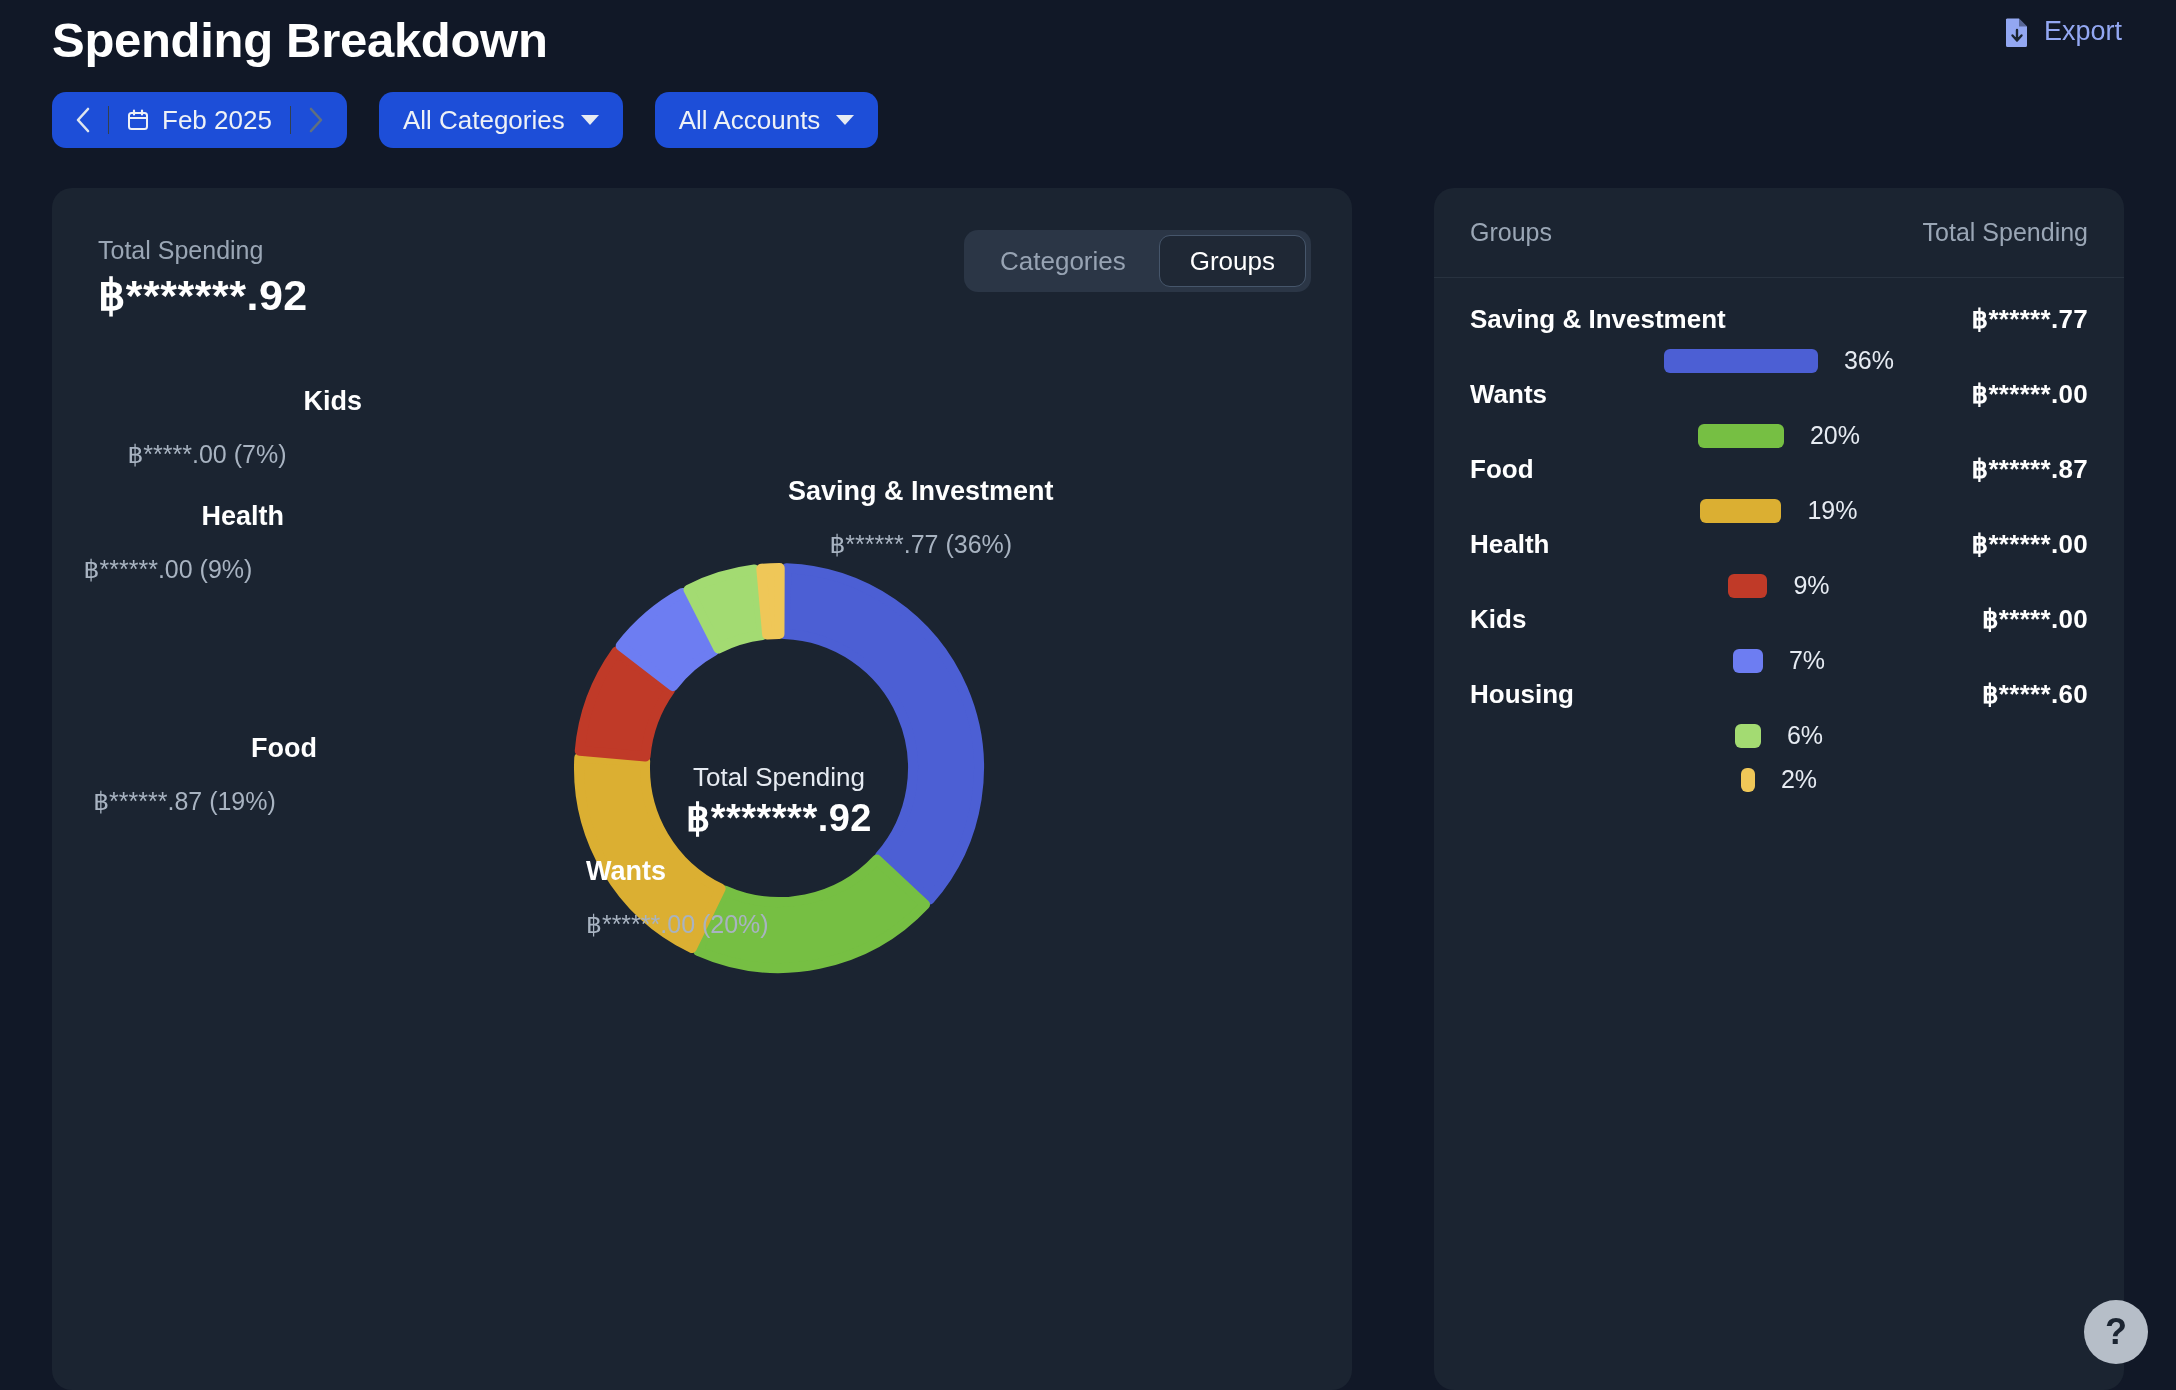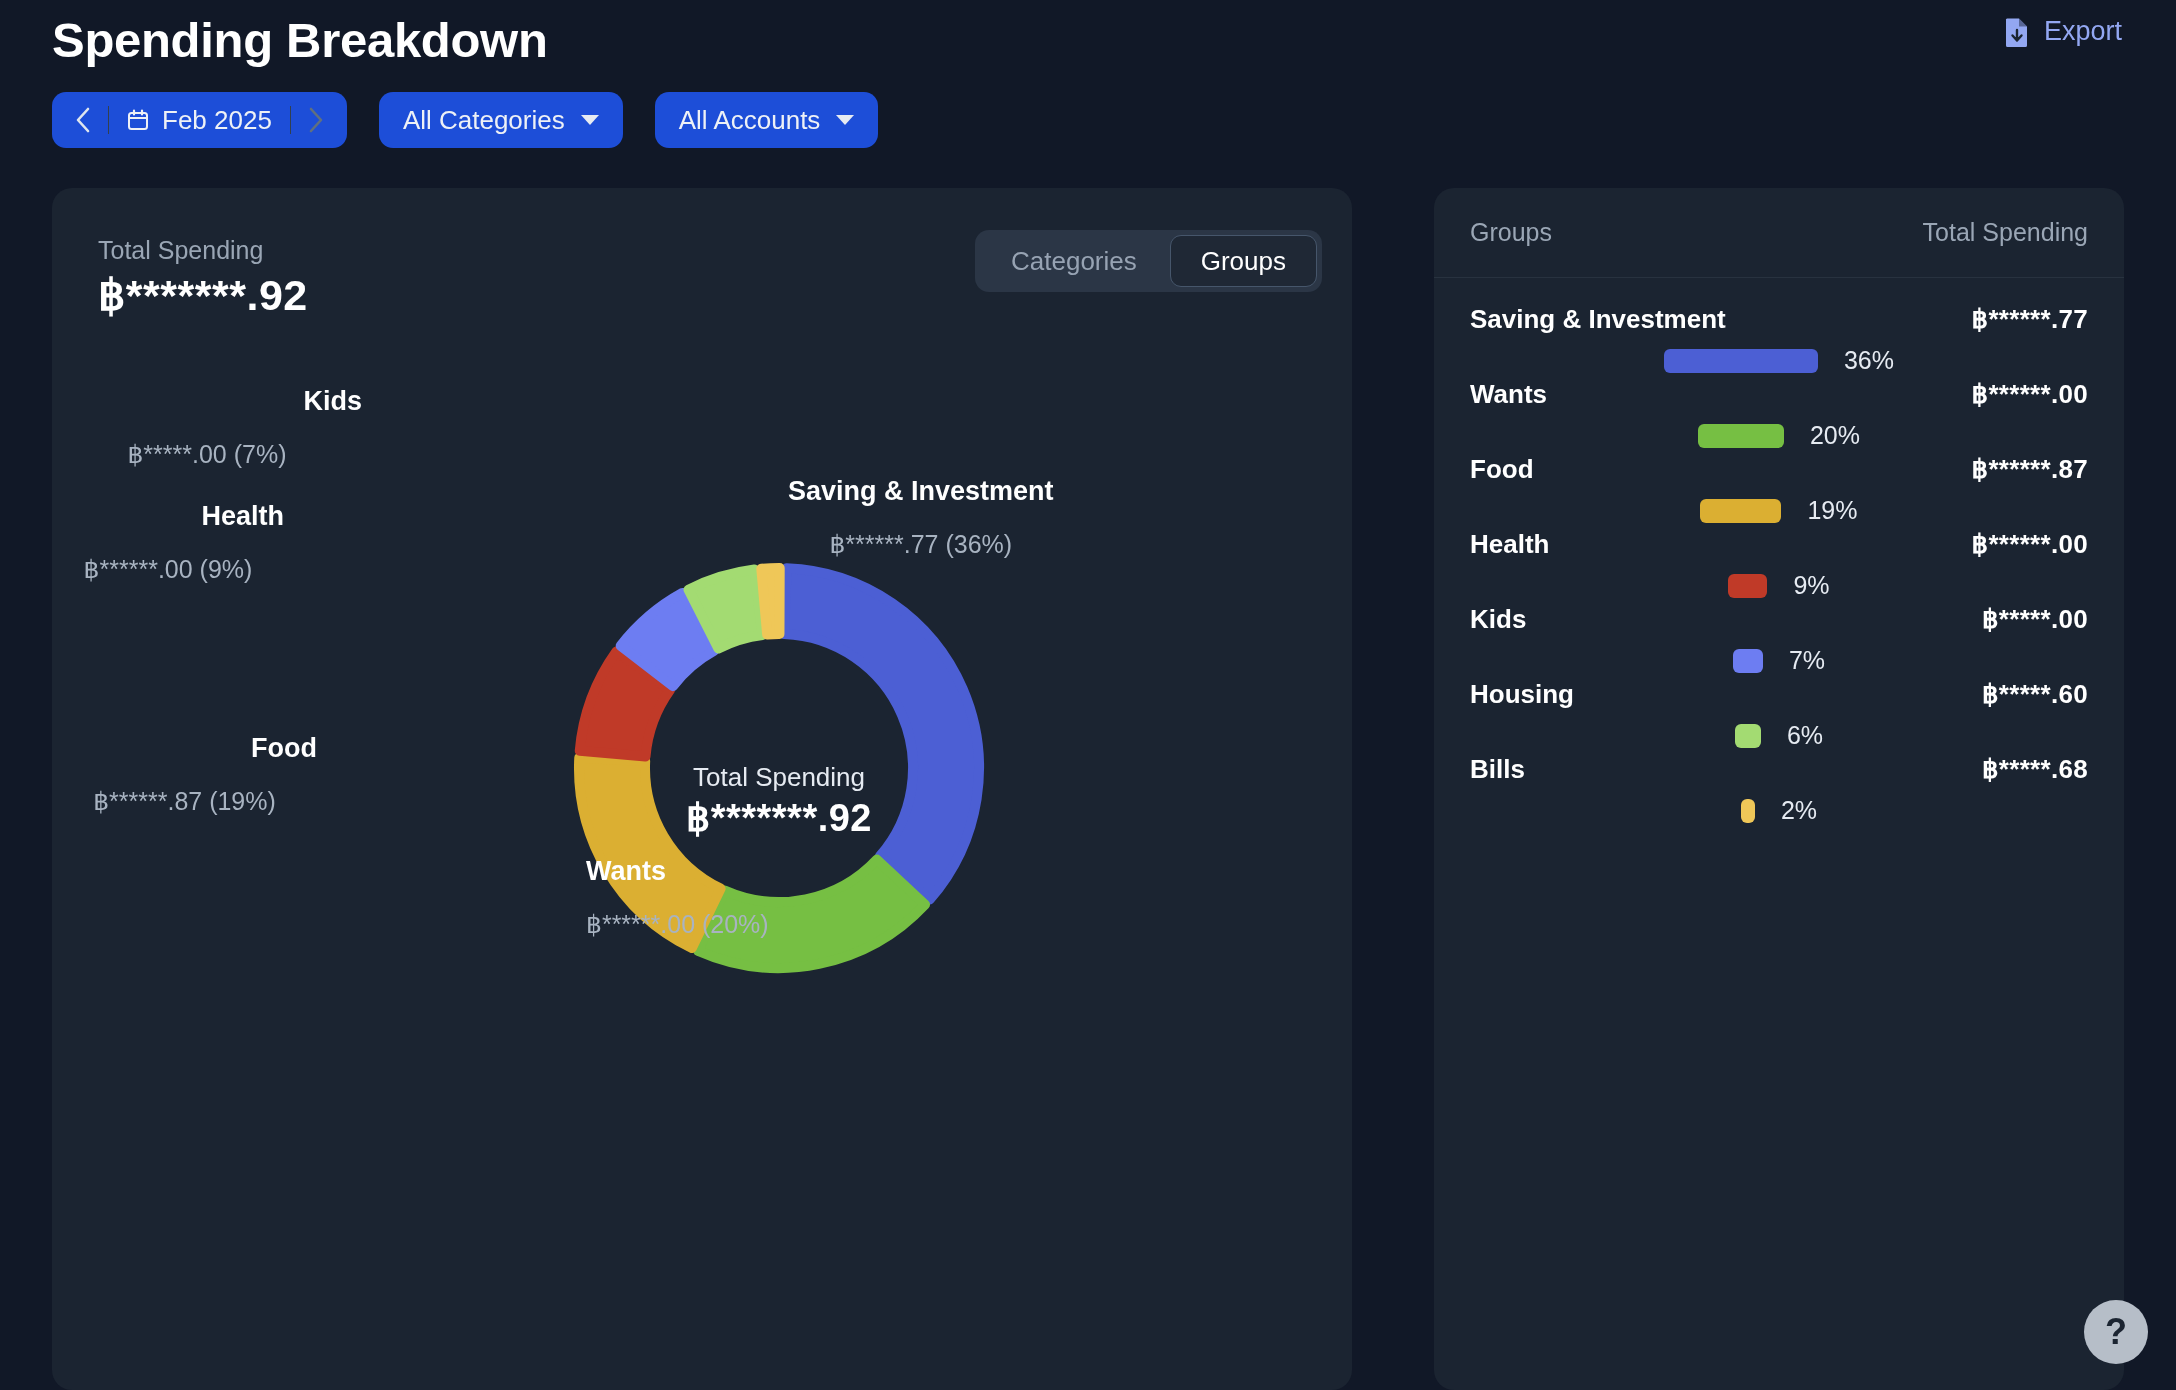--- a/index.html
+++ b/index.html
@@ -58,21 +58,21 @@
   .card-right {
     position: absolute; left: 1434px; top: 188px; width: 690px; height: 1202px;
     background: #1b2431; border-radius: 20px;
   }
 
   
   .total-label { position: absolute; left: 46px; top: 48px; font-size: 25px; color: #9aa6b5; }
   .total-value { position: absolute; left: 46px; top: 82px; font-size: 43px; font-weight: 700; color: #ffffff; letter-spacing: 0.5px; }
 
   .segmented {
-    position: absolute; right: 30px; top: 42px;
+    position: absolute; right: 41px; top: 42px;
     background: #2b3646; border-radius: 14px; padding: 5px;
     display: flex; gap: 2px;
   }
   .seg-btn {
     height: 52px; padding: 0 30px; border-radius: 11px; border: 1px solid transparent;
     background: transparent; font-size: 26px; color: #97a3b3;
     font-family: "Liberation Sans", sans-serif; cursor: pointer;
     display: flex; align-items: center; justify-content: center;
   }
   .seg-btn.active { background: #1f2835; border-color: #46566b; color: #ffffff; }
@@ -291,24 +291,20 @@
           <div class="rp-row-top">
             <span class="rp-name">Housing</span>
             <span class="rp-amt">฿*****.60</span>
           </div>
           <div class="rp-bar-row">
             <span class="rp-bar" style="width:26px;background:#a3db72"></span>
             <span class="rp-pct">6%</span>
           </div>
         </div>
         <div class="rp-row">
-          <div class="rp-row-top">
-            <span class="rp-name">Bills</span>
-            <span class="rp-amt">฿*****.68</span>
-          </div>
           <div class="rp-bar-row">
             <span class="rp-bar" style="width:14px;background:#efc758"></span>
             <span class="rp-pct">2%</span>
           </div>
         </div>
       </div>
   </div>
 
   <button class="help-btn">
     <span>?</span>

